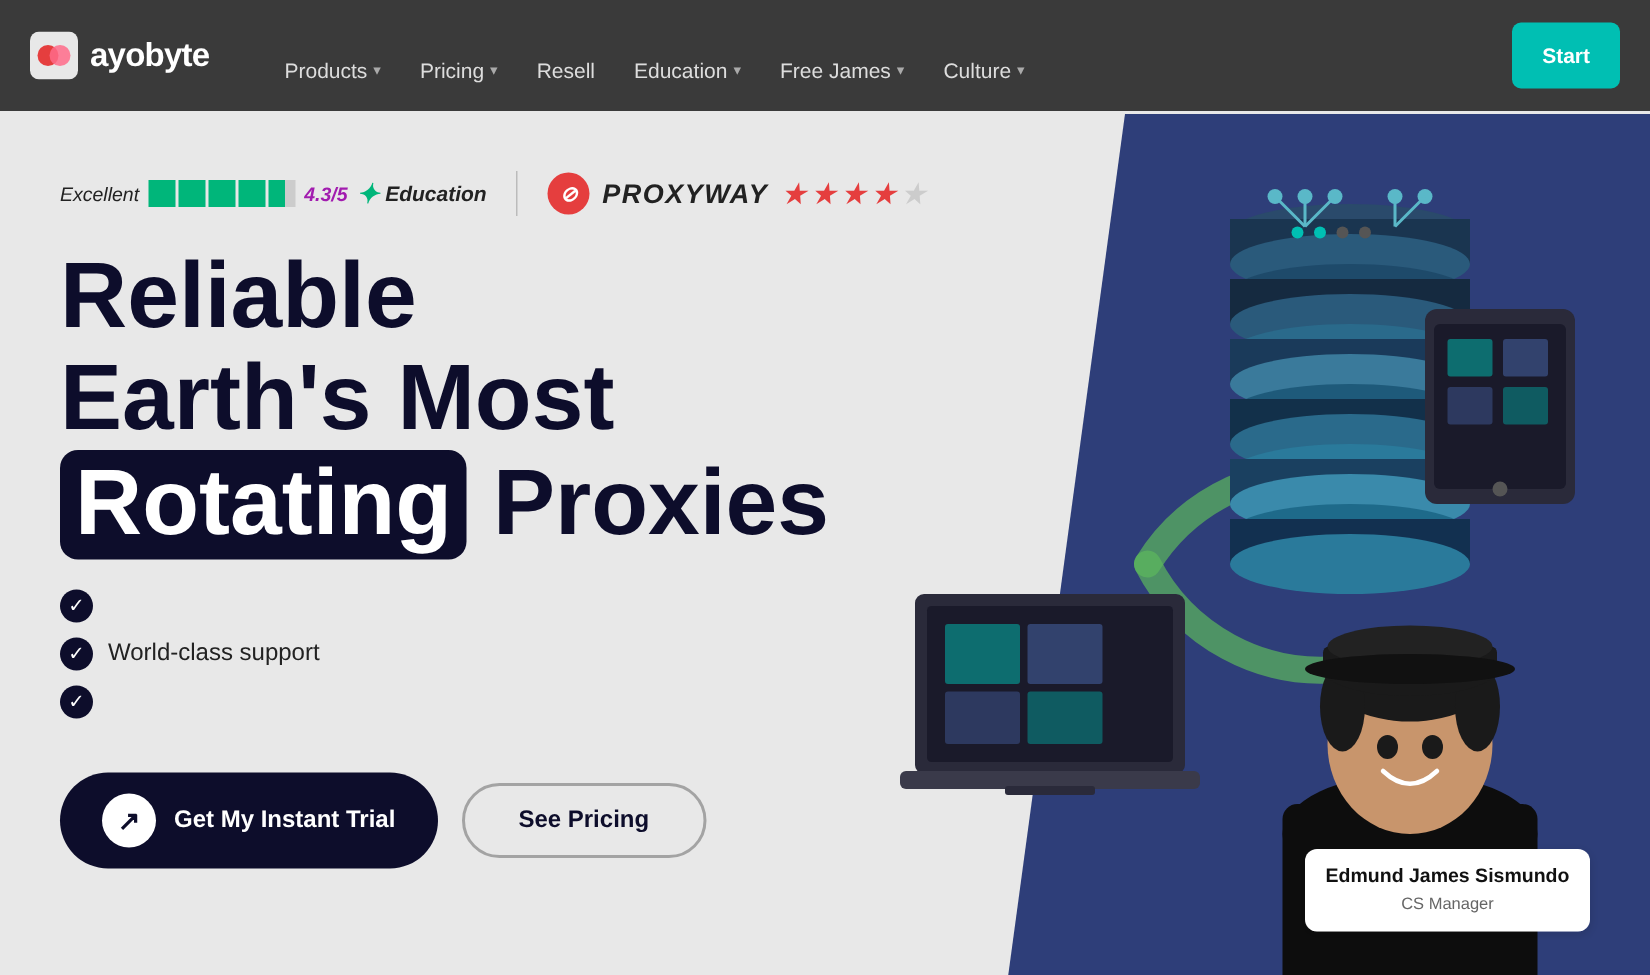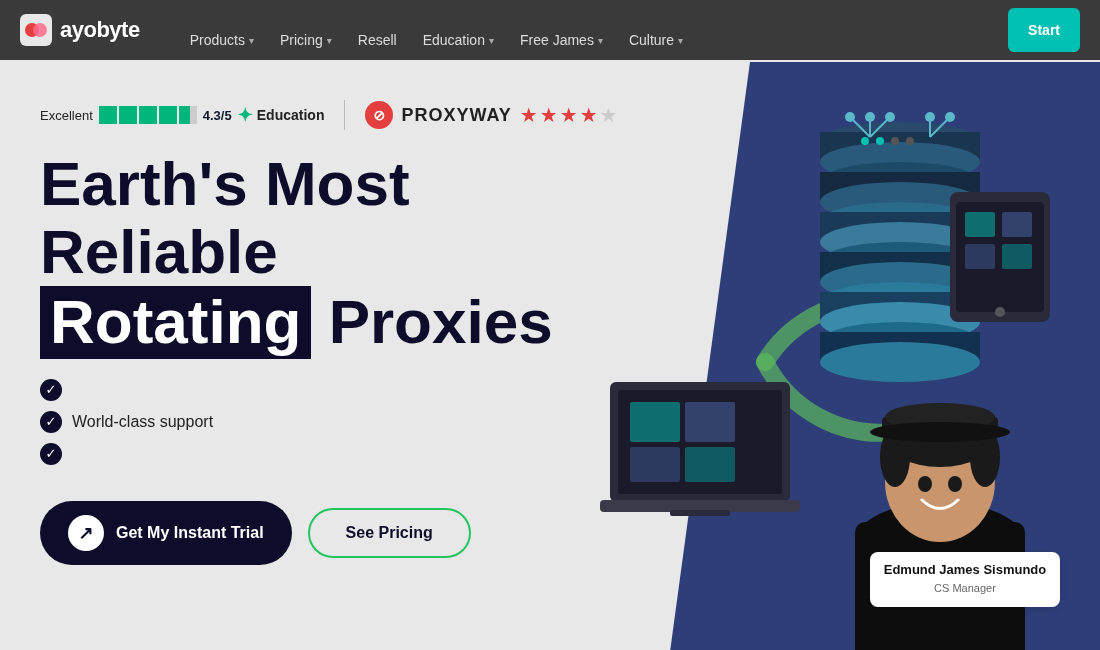--- a/index.html
+++ b/index.html
@@ -1,21 +1,21 @@
 <!DOCTYPE html>
 <html><head>
   <meta charset="utf-8">
   <style>
     * { margin: 0; padding: 0; box-sizing: border-box; }
     body { font-family: 'Segoe UI', Arial, sans-serif; width: 1100px; height: 650px; overflow: hidden; background: #f0f0f0; }
 
     
     nav {
       background: #3a3a3a;
-      height: 60px;
+      height: 74px;
       display: flex;
       align-items: center;
       padding: 0 20px;
       position: relative;
       z-index: 10;
     }
     .logo-area {
       display: flex;
       align-items: center;
       gap: 8px;
@@ -85,20 +85,21 @@
       width: 550px;
       height: 590px;
     }
 
     
     .ratings-row {
       display: flex;
       align-items: center;
       gap: 20px;
       margin-bottom: 20px;
+      font-style: italic;
     }
     .rating-block {
       display: flex;
       align-items: center;
       gap: 6px;
     }
     .rating-label {
       font-size: 13px;
       color: #222;
       font-weight: 500;
@@ -111,21 +112,21 @@
       width: 18px;
       height: 18px;
       background: #00b67a;
       display: inline-block;
     }
     .star-tp.half {
       background: linear-gradient(to right, #00b67a 60%, #ccc 60%);
     }
     .tp-score {
       font-size: 13px;
-      color: #0f172a;
+      color: #a21caf;
       font-weight: 600;
     }
     .tp-logo {
       display: flex;
       align-items: center;
       gap: 4px;
       font-size: 14px;
       font-weight: 700;
       color: #222;
     }
@@ -179,21 +180,21 @@
       font-size: 62px;
       font-weight: 900;
       color: #0d0d2b;
       line-height: 1.1;
       margin-bottom: 20px;
     }
     .rotating-highlight {
       background: #0d0d2b;
       color: #fff;
       padding: 2px 10px;
-      border-radius: 0;
+      border-radius: 12px;
       display: inline-block;
     }
 
     
     .features {
       margin-bottom: 36px;
     }
     .feature-item {
       display: flex;
       align-items: center;
@@ -242,21 +243,21 @@
       display: flex;
       align-items: center;
       justify-content: center;
       color: #0d0d2b;
       font-size: 18px;
       font-weight: 900;
     }
     .btn-pricing {
       background: transparent;
       color: #0d0d2b;
-      border: 2px solid #22c55e;
+      border: 2px solid #a3a3a3;
       border-radius: 50px;
       padding: 14px 36px;
       font-size: 16px;
       font-weight: 600;
       cursor: pointer;
     }
   </style>
 </head>
 <body>
 
@@ -324,22 +325,22 @@
           <span class="star-pw-full">★</span>
           <span class="star-pw-full">★</span>
           <span class="star-pw-full">★</span>
           <span class="star-pw-full">★</span>
           <span class="star-pw-empty">★</span>
         </div>
       </div>
     </div>
 
     <div class="headline">
+      <div>Reliable</div>
       <div>Earth's Most</div>
-      <div>Reliable</div>
       <div>
         <span class="rotating-highlight">Rotating</span>
         <span> </span><span>Proxies</span>
       </div>
     </div>
 
     <div class="features">
       <div class="feature-item">
         <div class="check-icon">✓</div>
       </div>

